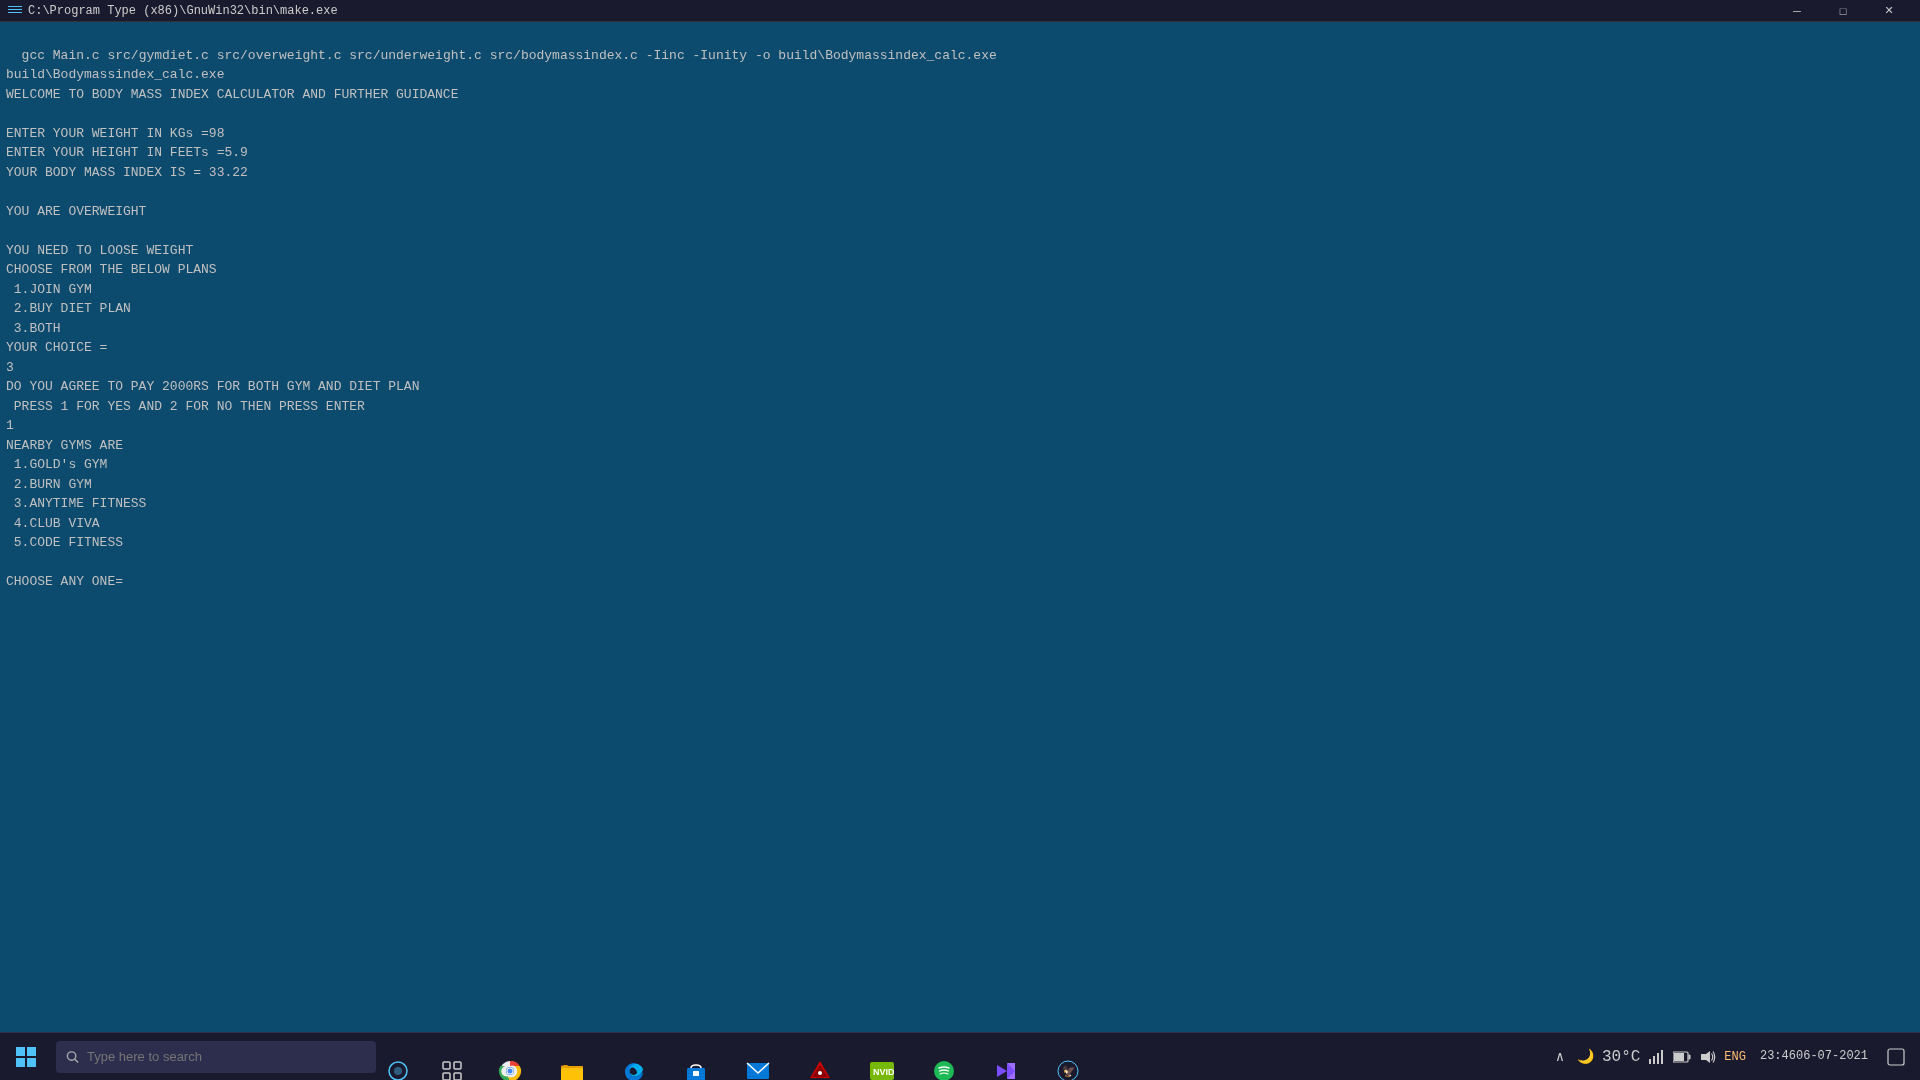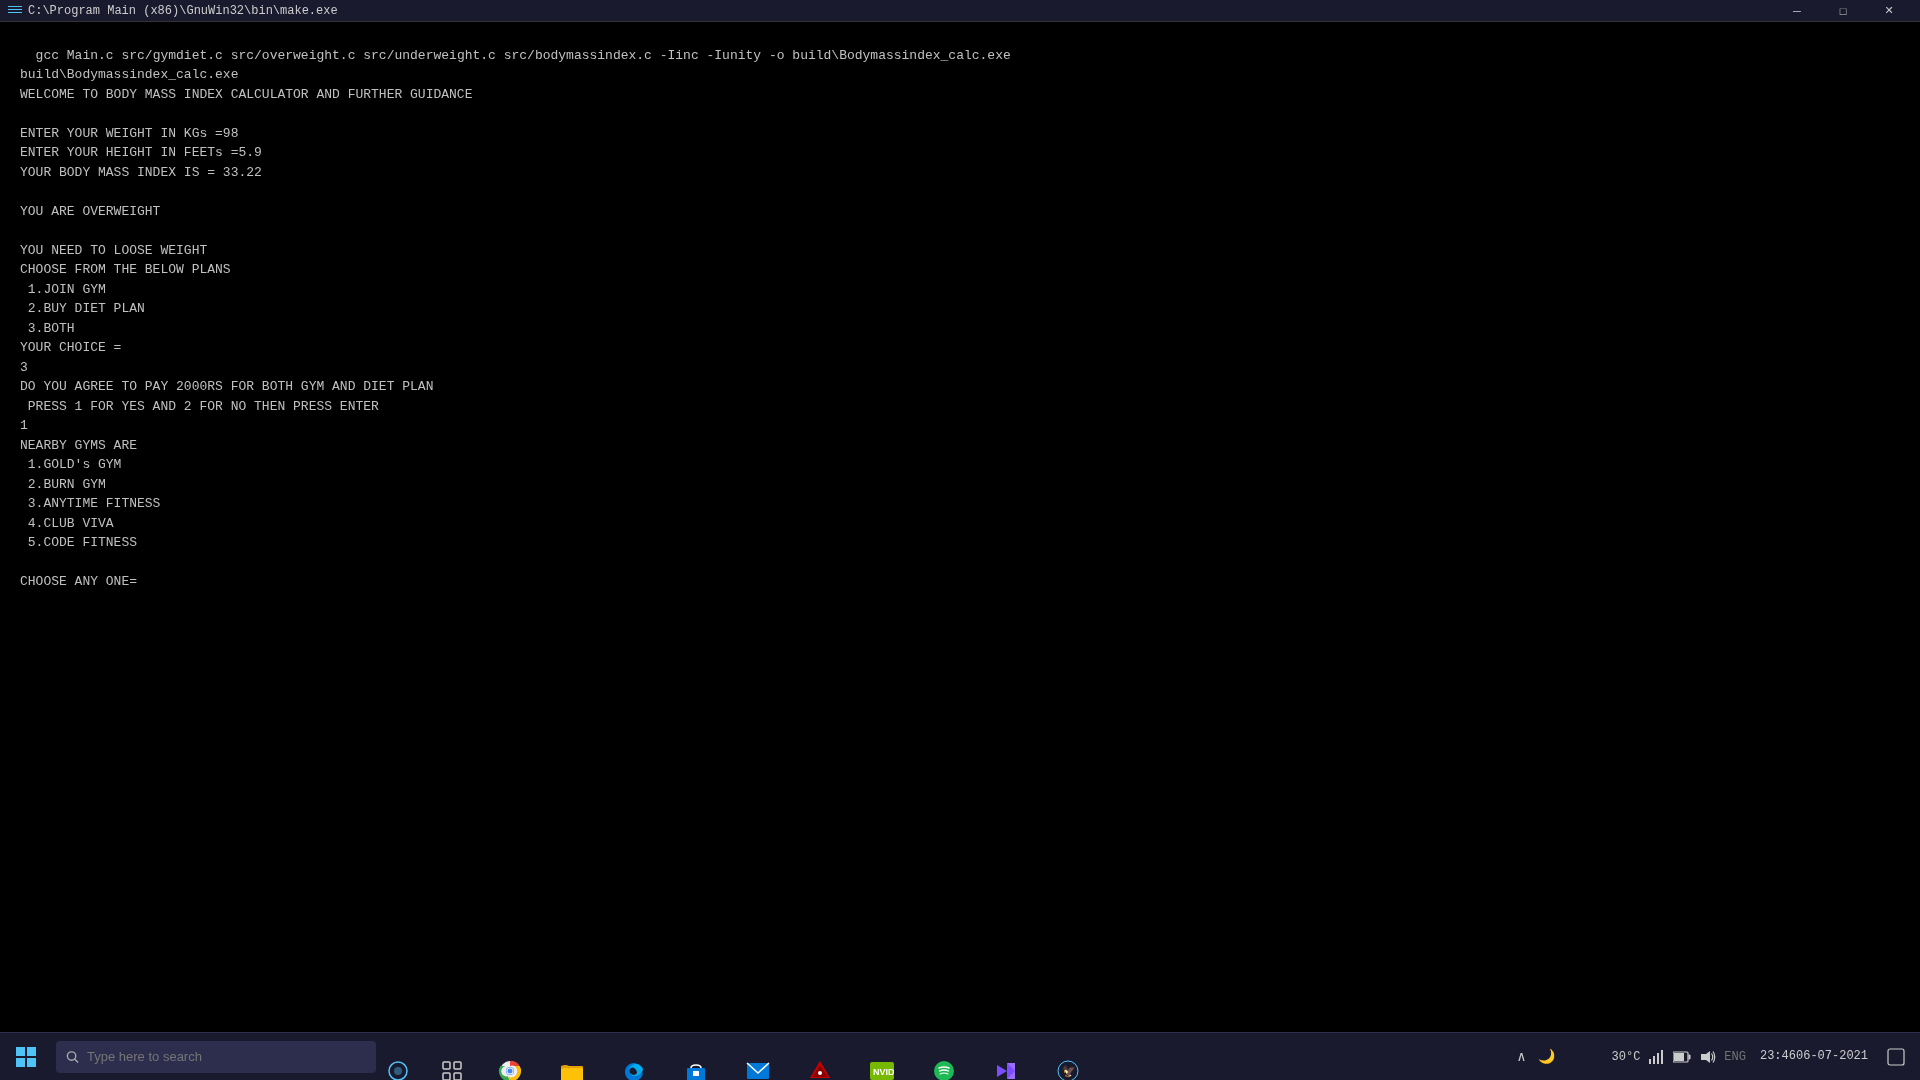--- a/index.html
+++ b/index.html
@@ -44,25 +44,25 @@
       font-size: 11px;
       cursor: pointer;
       background: transparent;
       border: none;
     }
 
     
     #terminal {
       width: 100%;
       height: calc(1080px - 22px - 48px);
-      background: #000000;
+      background: #0c4a6e;
       color: #c0c0c0;
       font-size: 13px;
       line-height: 1.5;
-      padding: 4px 20px;
+      padding: 4px 6px;
       overflow: hidden;
       white-space: pre;
     }
 
     
     #taskbar {
       position: absolute;
       bottom: 0;
       left: 0;
       width: 100%;
@@ -166,39 +166,39 @@
     }
     #notification-btn {
       width: 28px;
       height: 28px;
       display: flex;
       align-items: center;
       justify-content: center;
       cursor: pointer;
     }
     #lang-indicator {
-      color: #737373;
+      color: #fdba74;
       font-size: 12px;
       cursor: pointer;
     }
   </style>
 </head>
 <body>
 
 <div id="titlebar">
   <div id="titlebar-left">
     <div id="titlebar-icon">
 
       <svg width="14" height="14" viewBox="0 0 14 14" fill="#ccc">
         <rect x="0" y="2" width="14" height="1" fill="#4fc3f7"></rect>
         <rect x="0" y="5" width="14" height="1" fill="#4fc3f7"></rect>
         <rect x="0" y="8" width="14" height="1" fill="#4fc3f7"></rect>
       </svg>
     </div>
-    <span>C:\Program Main (x86)\GnuWin32\bin\make.exe</span>
+    <span>C:\Program Type (x86)\GnuWin32\bin\make.exe</span>
   </div>
   <div id="titlebar-controls">
     <button class="titlebar-btn">─</button>
     <button class="titlebar-btn">□</button>
     <button class="titlebar-btn close">✕</button>
   </div>
 </div>
 
 <div id="terminal">
   <span>gcc Main.c src/gymdiet.c src/overweight.c src/underweight.c src/bodymassindex.c -Iinc -Iunity -o build\Bodymassindex_calc.exe
@@ -350,21 +350,21 @@
     </div>
   </div>
 
   <div id="system-tray">
     <div class="tray-icon">
       <span>∧</span>
     </div>
     <div class="tray-icon">
       <span>🌙</span>
     </div>
-    <div class="tray-icon" style="font-size:12px; width:auto; color:#ccc;margin-left:48px;">30°C</div>
+    <div class="tray-icon" style="font-size:16px; width:auto; color:#ccc;">30°C</div>
 
     <div class="tray-icon">
       <svg width="16" height="16" viewBox="0 0 16 16" fill="none">
         <rect x="1" y="10" width="2" height="5" fill="#ccc"></rect>
         <rect x="5" y="7" width="2" height="8" fill="#ccc"></rect>
         <rect x="9" y="4" width="2" height="11" fill="#ccc"></rect>
         <rect x="13" y="1" width="2" height="14" fill="#ccc"></rect>
       </svg>
     </div>
 

